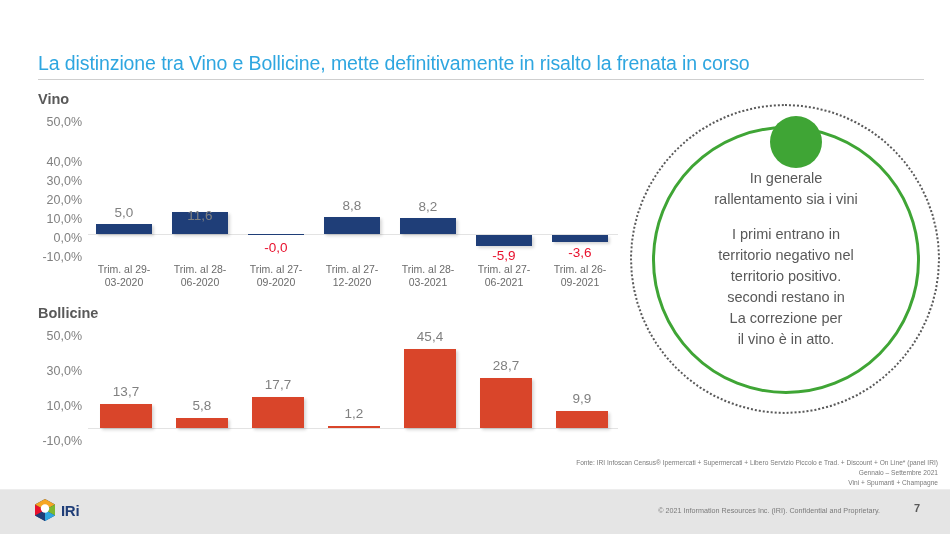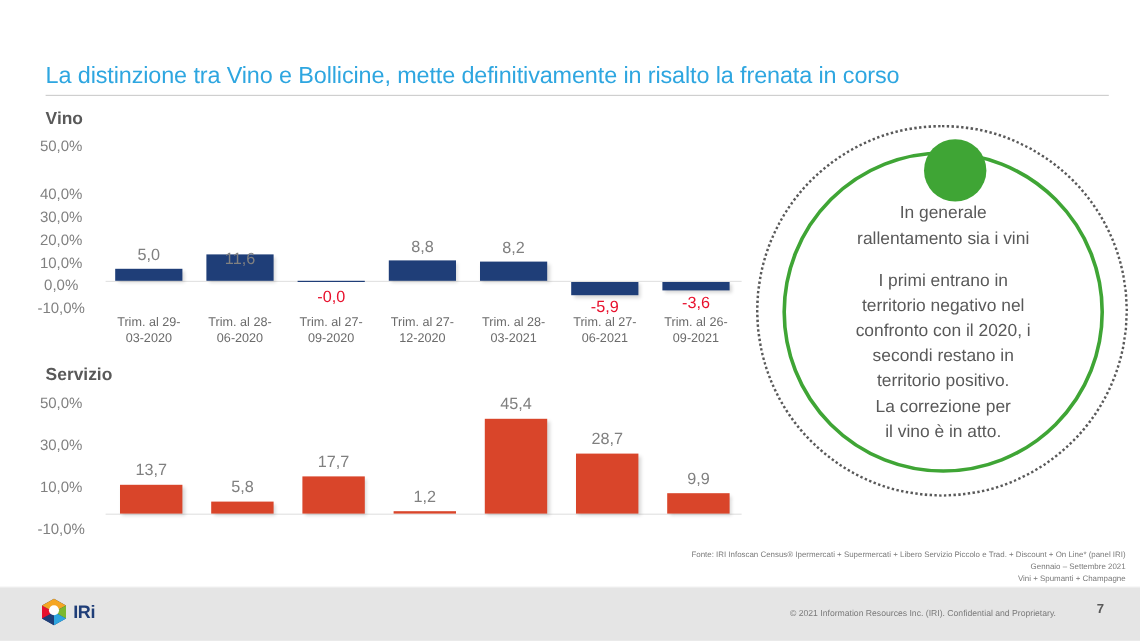--- a/index.html
+++ b/index.html
@@ -43,21 +43,21 @@
 
   
   .chart-label {
     position: absolute;
     font-weight: bold;
     color: #595959;
     font-size: 14.5px;
   }
   .axis-labels {
     position: absolute;
-    text-align: center;
+    text-align: right;
     color: #808080;
     font-size: 12.5px;
   }
   .axis-labels div {
     line-height: 1;
   }
   .plot {
     position: absolute;
   }
   .zero-line {
@@ -253,21 +253,21 @@
   </div>
   <div class="cat" style="left:468px; top:263px; width:72px;">
     <div>Trim. al 27-</div>
     <div>06-2021</div>
   </div>
   <div class="cat" style="left:544px; top:263px; width:72px;">
     <div>Trim. al 26-</div>
     <div>09-2021</div>
   </div>
 
-  <div class="chart-label" style="left:38px; top:305px;">Servizio</div>
+  <div class="chart-label" style="left:38px; top:305px;">Bollicine</div>
 
   <div class="axis-labels" style="left:20px; top:330px; width:62px;">
     <div style="height:35px;">50,0%</div>
     <div style="height:35px;">30,0%</div>
     <div style="height:35px;">10,0%</div>
     <div style="height:35px;">-10,0%</div>
   </div>
 
   <div class="plot" style="left:88px; top:328px; width:530px; height:110px;">
     <div class="zero-line" style="top:100px;"></div>
@@ -291,23 +291,22 @@
 
   <div class="callout">
     <div class="dotted-ring"></div>
     <div class="solid-ring"></div>
     <div class="green-dot"></div>
     <div class="callout-text">
       <p>In generale</p>
       <p>rallentamento sia i vini</p>
       <p class="gap">I primi entrano in</p>
       <p>territorio negativo nel</p>
-      <p>confronto con il 2020, i</p>
+      <p>territorio positivo.</p>
       <p>secondi restano in</p>
-      <p>territorio positivo.</p>
       <p>La correzione per</p>
       <p>il vino è in atto.</p>
     </div>
   </div>
 
   <div class="source">
     <div>Fonte: IRI Infoscan Census®  Ipermercati + Supermercati + Libero Servizio Piccolo e Trad. + Discount + On Line* (panel IRI)</div>
     <div>Gennaio – Settembre 2021</div>
     <div>Vini + Spumanti + Champagne</div>
   </div>

